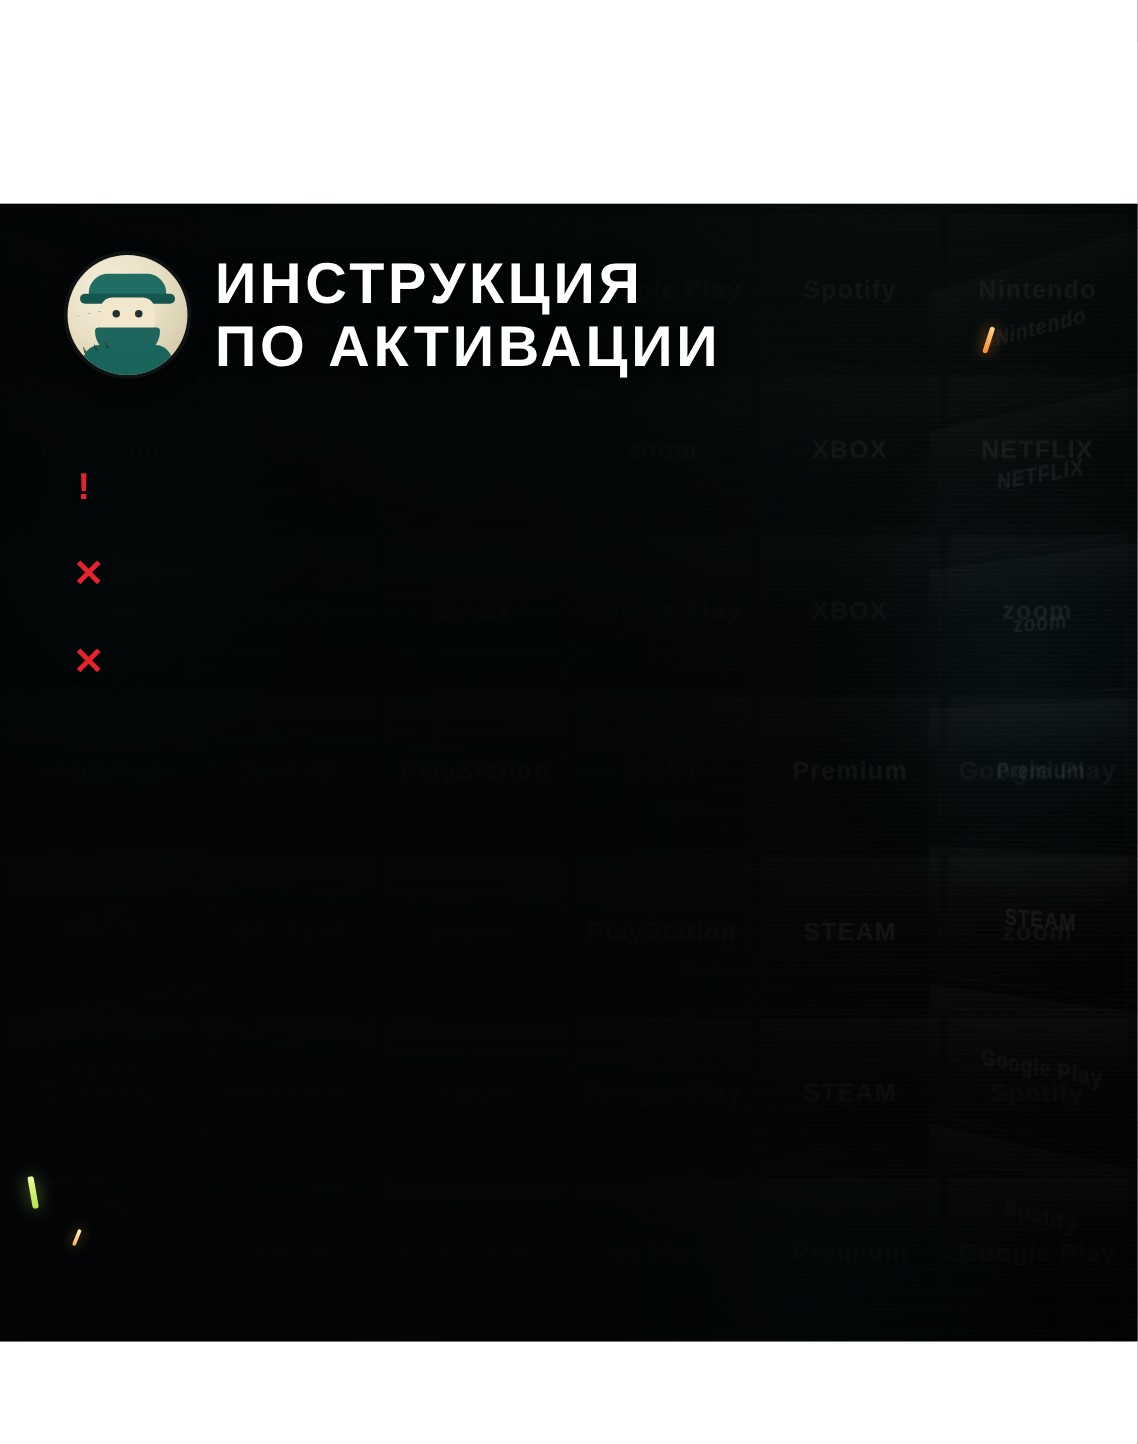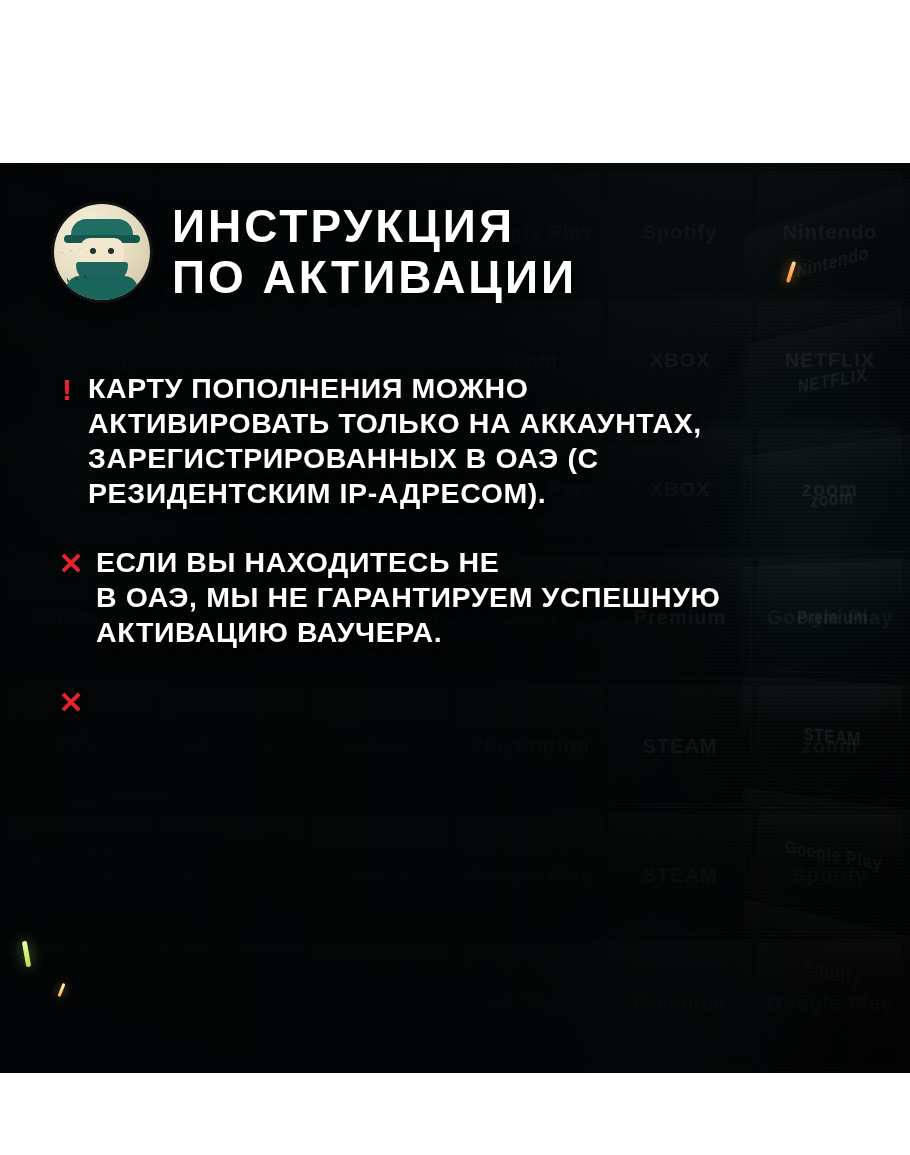--- a/index.html
+++ b/index.html
@@ -547,31 +547,24 @@
           <div class="arrows"></div>
         </div>
         <div class="title">ИНСТРУКЦИЯ
 ПО АКТИВАЦИИ</div>
       </div>
 
       <div class="bullets">
 
         <div class="bullet first">
           <div class="marker excl">!</div>
-          <div class="btext">КАРТУ ПОПОЛНЕНИЯ МОЖНО
-АКТИВИРОВАТЬ ТОЛЬКО НА АККАУНТАХ,
-ЗАРЕГИСТРИРОВАННЫХ В ОАЭ (С
-РЕЗИДЕНТСКИМ IP-АДРЕСОМ).</div>
         </div>
 
         <div class="bullet">
           <div class="marker">✕</div>
-          <div class="btext">ЕСЛИ ВЫ НАХОДИТЕСЬ НЕ
-В ОАЭ, МЫ НЕ ГАРАНТИРУЕМ УСПЕШНУЮ
-АКТИВАЦИЮ ВАУЧЕРА.</div>
         </div>
 
         <div class="bullet">
           <div class="marker">✕</div>
         </div>
 
       </div>
     </div>
   </div>
 </div>

